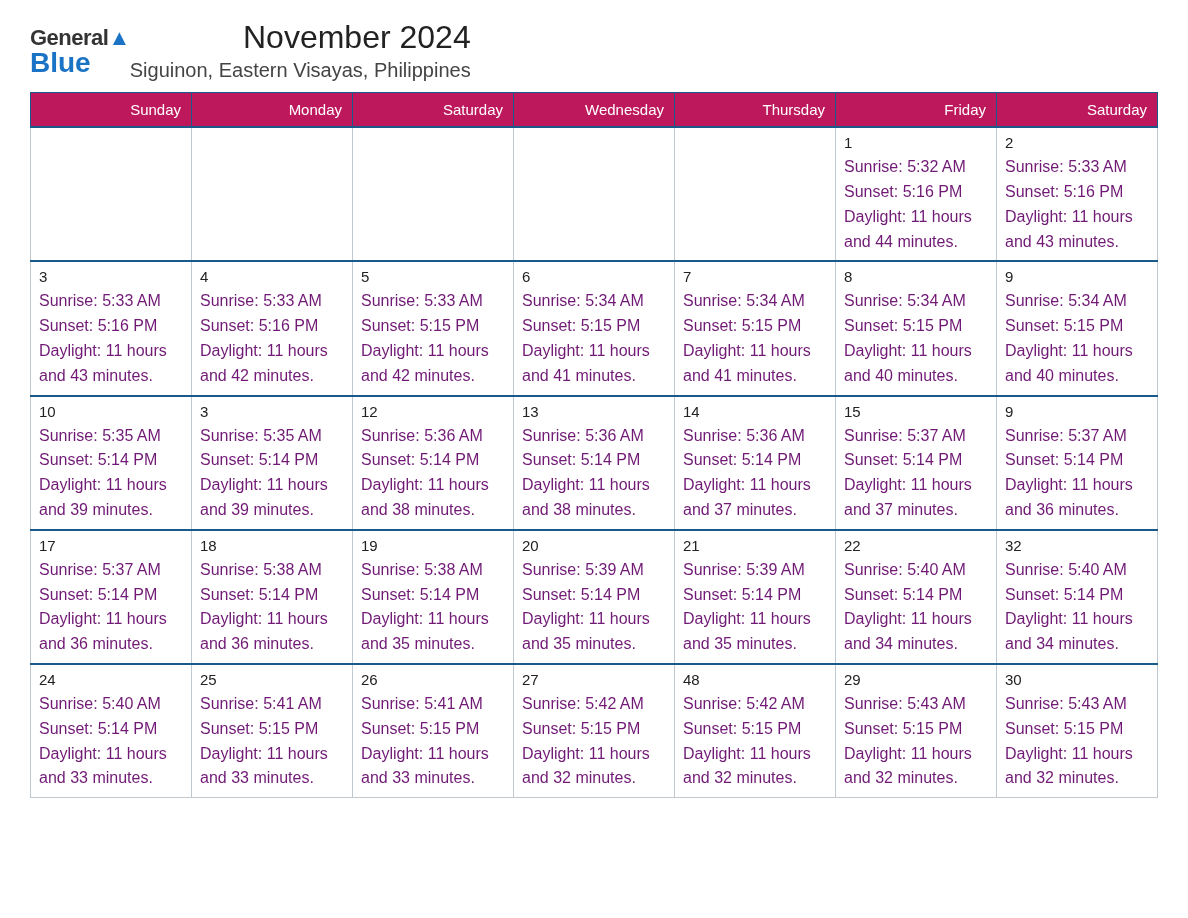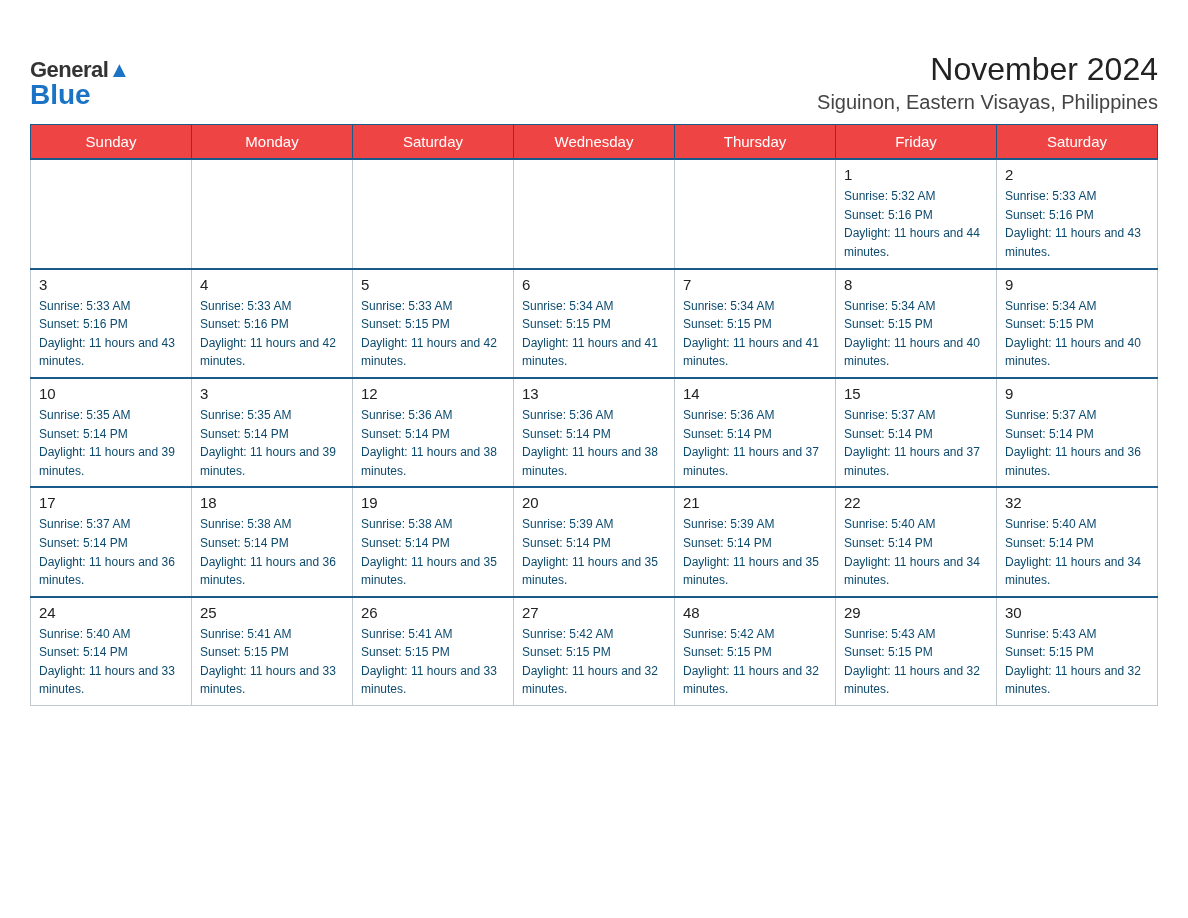--- a/index.html
+++ b/index.html
@@ -6,23 +6,22 @@
     body {
       font-family: Arial, sans-serif;
       background: #fff;
       width: 1188px;
       min-height: 918px;
       padding: 20px 30px;
     }
     .header {
       display: flex;
       align-items: flex-start;
-      justify-content: space-between;
+      justify-content: flex-start;
       margin-bottom: 10px;
-      margin-top: 32px;
     }
     .logo {
       display: flex;
       flex-direction: column;
       align-items: flex-start;
       padding-top: 5px;
     }
     .logo-general {
       font-size: 22px;
       font-weight: bold;
@@ -51,26 +50,26 @@
       font-size: 20px;
       color: #444;
       margin-top: 4px;
     }
     .calendar {
       width: 100%;
       border-collapse: collapse;
       border: 1.5px solid #1a5a8a;
     }
     .calendar th {
-      background-color: #ef4444;
+      background-color: #be185d;
       color: #fff;
       font-size: 15px;
       font-weight: normal;
       padding: 8px 10px;
-      text-align: center;
+      text-align: right;
       border: 1px solid #1a5a8a;
     }
     .calendar td {
       vertical-align: top;
       padding: 6px 8px;
       border: 1px solid #c0c8d0;
       width: calc(100% / 7);
       min-height: 100px;
       font-size: 12.5px;
       color: #333;
@@ -82,22 +81,22 @@
     .calendar tbody tr:last-child {
       border-bottom: none;
     }
     .day-number {
       font-size: 15px;
       color: #222;
       font-weight: normal;
       margin-bottom: 4px;
     }
     .day-info {
-      font-size: 12px;
-      color: #0c4a6e;
+      font-size: 16px;
+      color: #701a75;
       line-height: 1.55;
     }
     .empty-cell {
       background: #f5f5f5;
     }
   </style>
 </head>
 <body>
 
 <div class="header">

